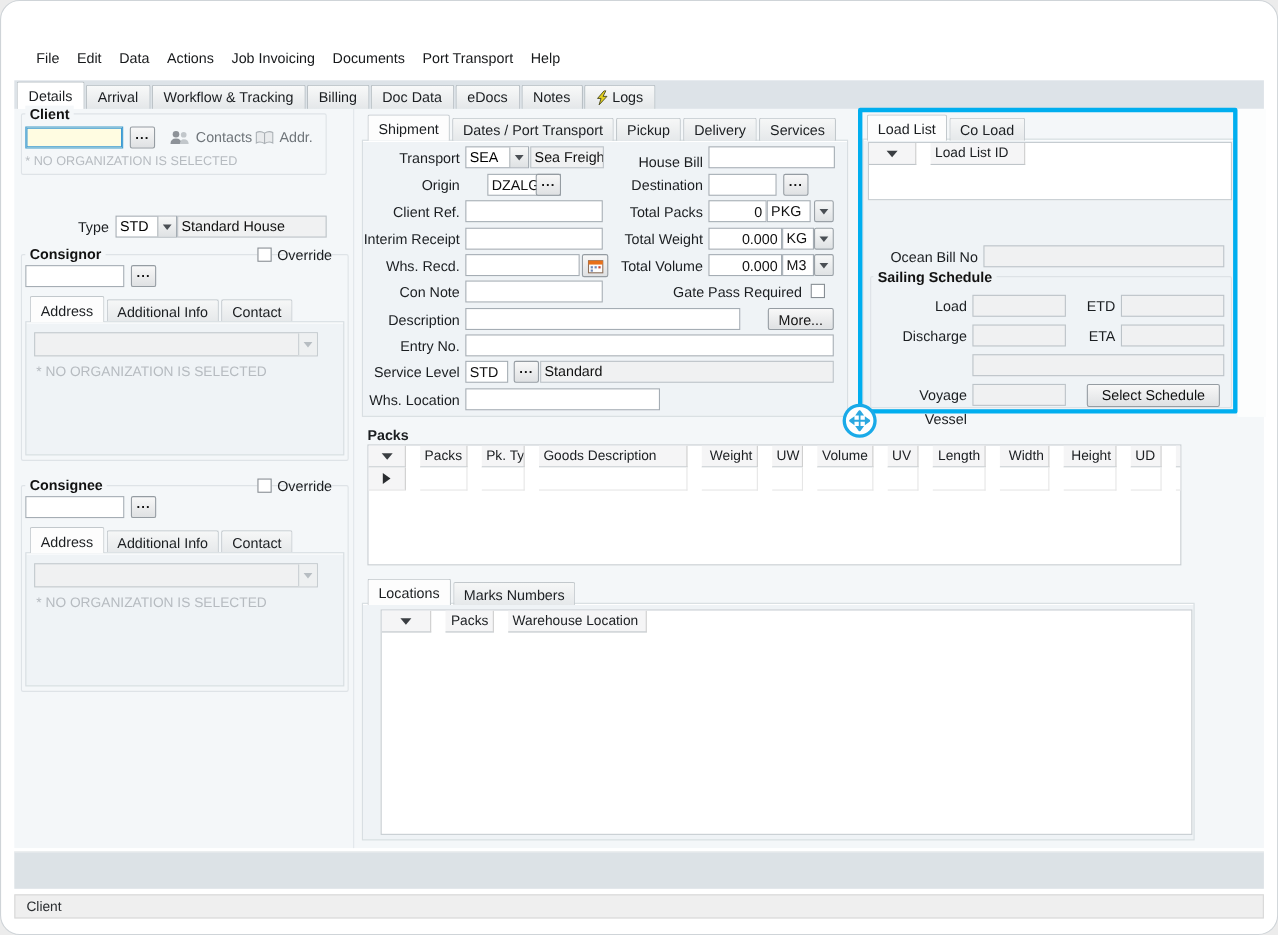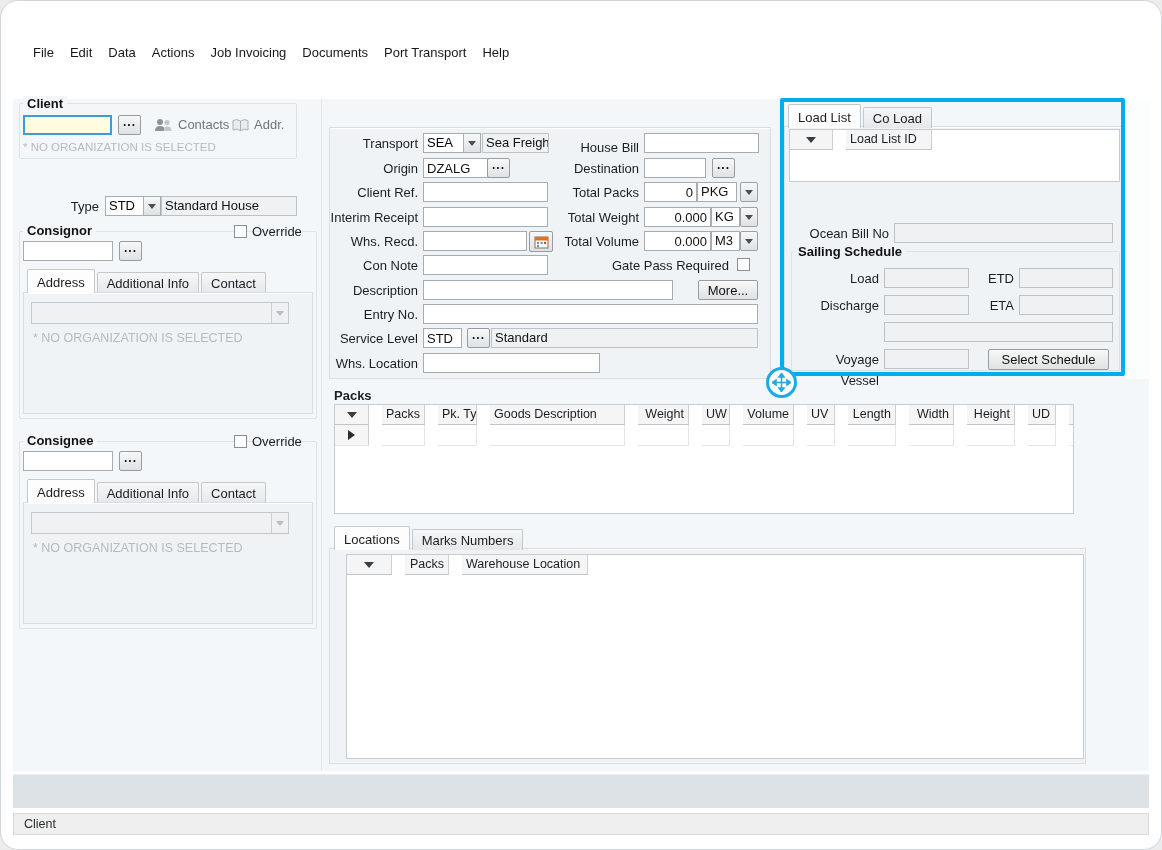--- a/index.html
+++ b/index.html
@@ -95,20 +95,35 @@
     <span class="menu-item">File</span>
     <span class="menu-item">Edit</span>
     <span class="menu-item">Data</span>
     <span class="menu-item">Actions</span>
     <span class="menu-item">Job Invoicing</span>
     <span class="menu-item">Documents</span>
     <span class="menu-item">Port Transport</span>
     <span class="menu-item">Help</span>
   </div>
 
+  <div class="tabstrip">
+    <span class="mtab sel">Details</span>
+    <span class="mtab">Arrival</span>
+    <span class="mtab">Workflow &amp; Tracking</span>
+    <span class="mtab">Billing</span>
+    <span class="mtab">Doc Data</span>
+    <span class="mtab">eDocs</span>
+    <span class="mtab">Notes</span>
+    <span class="mtab">
+      <svg width="11" height="14" viewBox="0 0 11 14" style="margin-right:4px">
+        <path d="M7.2 0.5 L1.2 7.5 L4.4 7.5 L2.6 13.4 L9.8 5.6 L6.2 5.6 L8.8 0.5 Z" fill="#e3cf1d" stroke="#55552a" stroke-width="0.9"></path>
+      </svg>
+      <span>Logs</span>
+    </span>
+  </div>
 
   <div class="content"></div>
   <div class="divider-v" style="left:320px; top:98px; height:672px;"></div>
   <div class="white-strip" style="left:1124px; top:98px; width:26px; height:280px;"></div>
 
   <div class="groupbox" style="left:18px; top:102px; width:278px; height:56px;"></div>
   <div class="gb-label" style="left:22px; top:95px;">Client</div>
   <input class="field focus" style="left: 22px; top: 114px; width: 89px;" value="">
   <div class="btn browse" style="left:117px; top:114px;">...</div>
   <div class="iconlink" style="left:153px; top:116px;">
@@ -171,35 +186,42 @@
   </div>
   <div class="tabpage" style="left:22px; top:501px; width:290px; height:122px;"></div>
   <div class="combo dis" style="left:30px; top:511px; width:258px; height:22px;">
     <span class="cv"></span>
     <span class="combo-btn">
         <span class="tri-down"></span>
       </span>
   </div>
   <div class="gray-note" style="left:32px; top:540px; font-size:12.5px;">* NO ORGANIZATION IS SELECTED</div>
 
+  <div class="stab-row" style="left:333px; top:103px; z-index:2;">
+    <span class="stab sel">Shipment</span>
+    <span class="stab">Dates / Port Transport</span>
+    <span class="stab">Pickup</span>
+    <span class="stab">Delivery</span>
+    <span class="stab">Services</span>
+  </div>
   <div class="tabpage" style="left:328px; top:126px; width:442px; height:252px;"></div>
 
   <div class="lbl r" style="left:325px; top:135px; width:92px;">Transport</div>
   <div class="combo" style="left:422px; top:132px; width:58px;">
     <span class="cv">SEA</span>
     <span class="combo-btn">
         <span class="tri-down"></span>
       </span>
   </div>
   <div class="field ro" style="left:481px; top:132px; width:67px; white-space:nowrap; overflow:hidden;">Sea Freight</div>
   <div class="lbl r" style="left:560px; top:125px; width:78px;margin-top:14px;">House Bill</div>
   <input class="field" style="left: 643px; top: 132px; width: 115px;" value="">
 
   <div class="lbl r" style="left:325px; top:160px; width:92px;">Origin</div>
-  <input class="field" style="left: 422px; top: 157px; width: 67px;" value="DZALG">
+  <input class="field" style="left: 442px; top: 157px; width: 67px;" value="DZALG">
   <div class="btn browse" style="left:486px; top:157px;">...</div>
   <div class="lbl r" style="left:560px; top:160px; width:78px;">Destination</div>
   <input class="field" style="left: 643px; top: 157px; width: 62px;" value="">
   <div class="btn browse" style="left:711px; top:157px;">...</div>
 
   <div class="lbl r" style="left:325px; top:184px; width:92px;">Client Ref.</div>
   <input class="field" style="left: 422px; top: 181px; width: 125px;" value="">
   <div class="lbl r" style="left:560px; top:184px; width:78px;">Total Packs</div>
   <input class="field num" style="left: 643px; top: 181px; width: 53px;" value="0">
   <div class="field" style="left:696px; top:181px; width:40px;">PKG</div>

